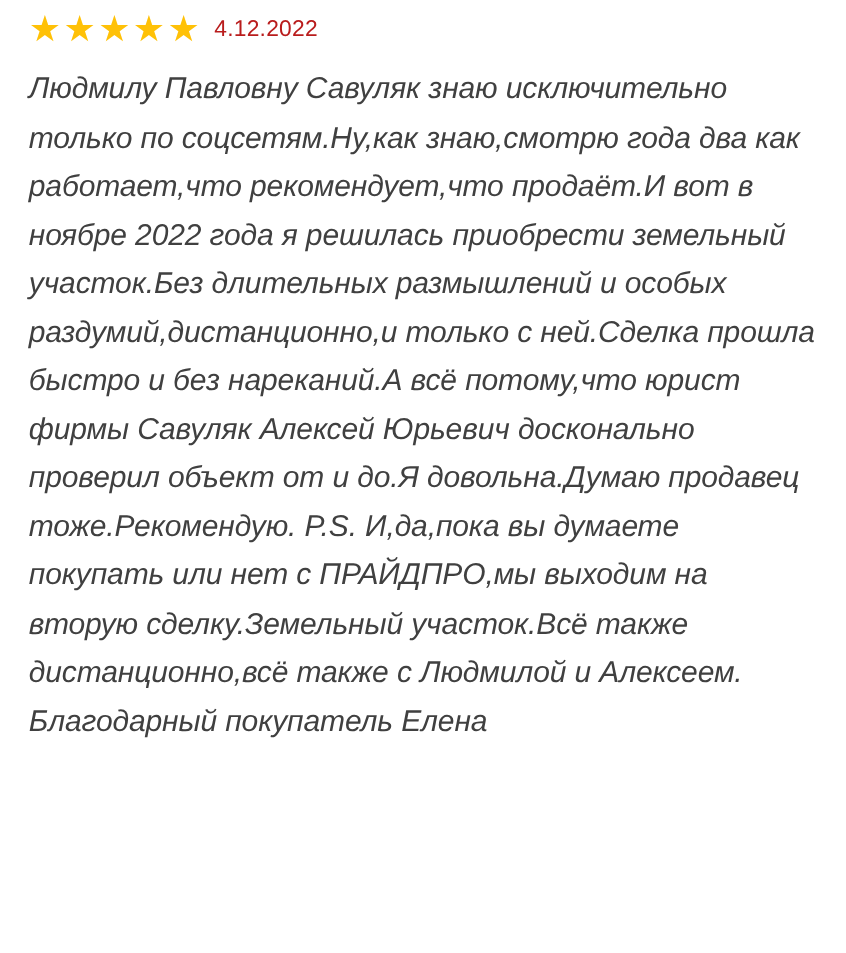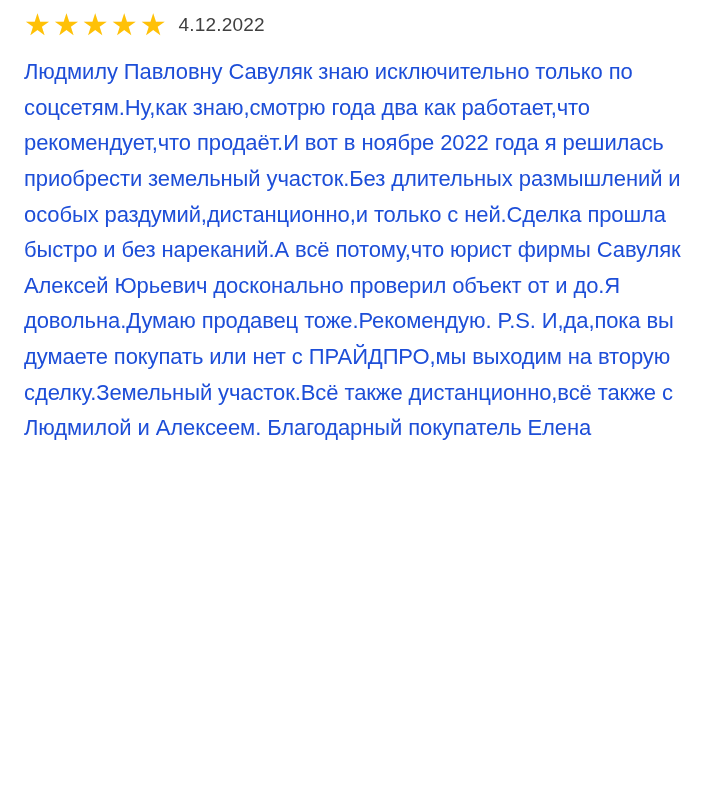--- a/index.html
+++ b/index.html
@@ -29,30 +29,31 @@
     gap: 2px;
     line-height: 1;
   }
   .star {
     font-size: 30px;
     line-height: 30px;
     color: #ffc107;
   }
   .review-date {
     font-size: 19px;
-    color: #404040;
+    color: #b91c1c;
     letter-spacing: 0.2px;
   }
   .review-text {
-    font-size: 22px;
+    font-size: 25px;
     line-height: 1.62;
-    color: #1d4ed8;
+    color: #404040;
     white-space: pre-wrap;
     word-wrap: break-word;
     letter-spacing: -0.1px;
+    font-style: italic;
   }
 </style>
 </head>
 <body>
 
 <div class="review">
   <div class="review-header">
     <div class="stars">
         <span class="star">★</span>
         <span class="star">★</span>

